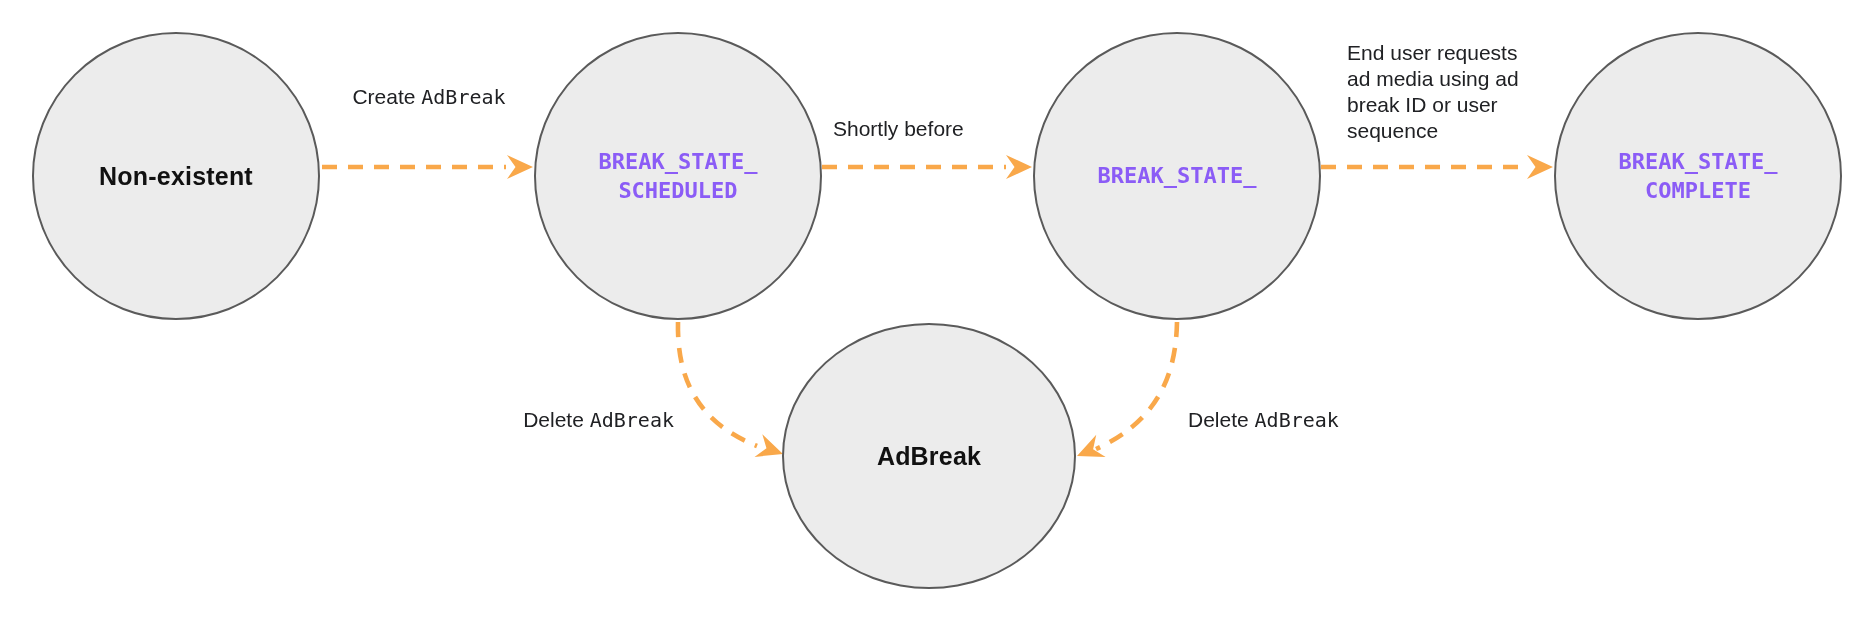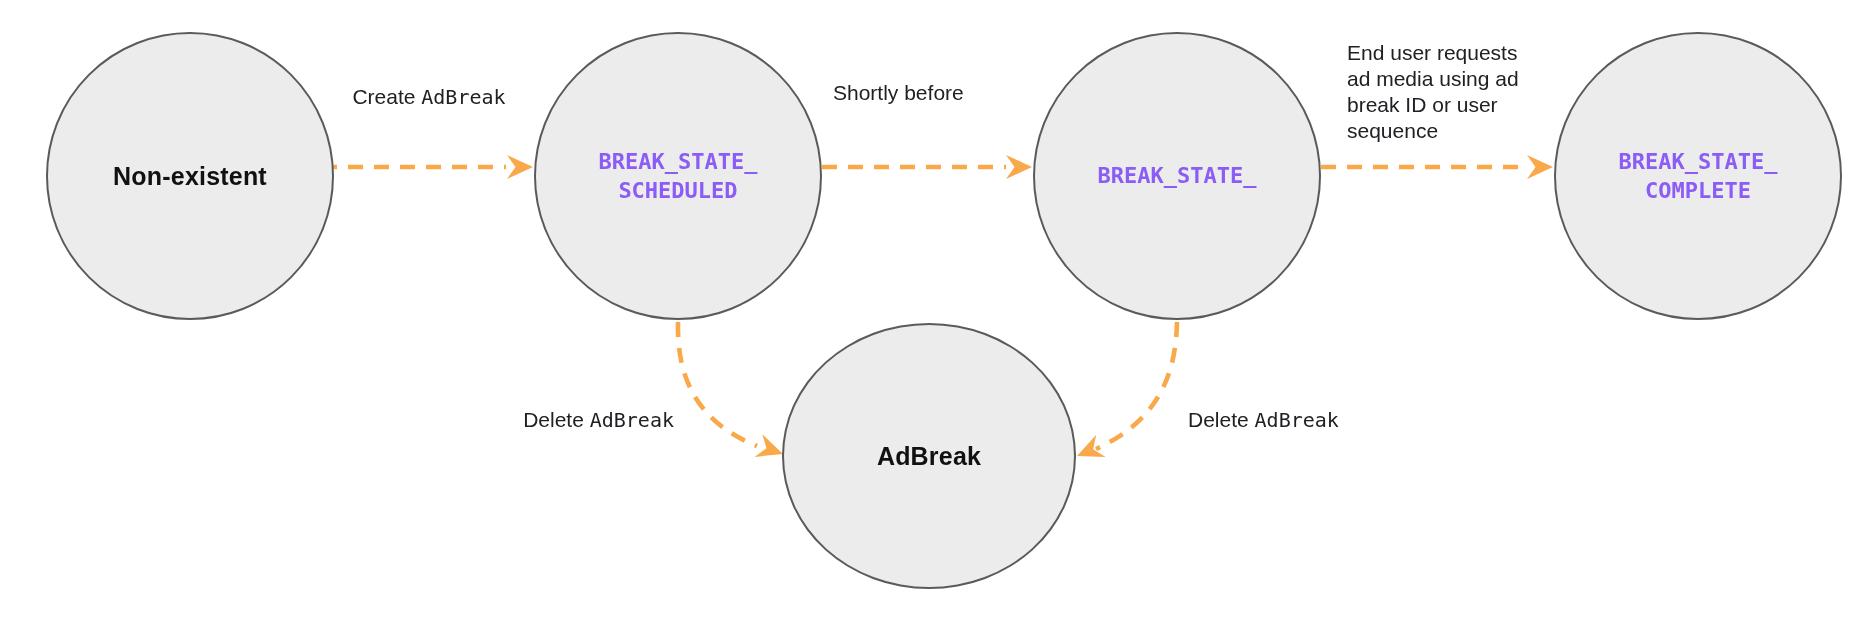--- a/index.html
+++ b/index.html
@@ -30,21 +30,21 @@
 
   .node{
     position:absolute;
     border:2px solid var(--node-border);
     border-radius:50%;
     background:var(--node-fill);
     display:flex;align-items:center;justify-content:center;
     text-align:center;
   }
   .n-top{width:288px;height:288px;top:32px;}
-  #n1{left:46px;align-items:center;}
+  #n1{left:32px;align-items:center;}
   #n2{left:534px;}
   #n3{left:1033px;}
   #n4{left:1554px;}
   #n5{left:782px;top:323px;width:294px;height:266px;}
 
   .node-label{line-height:1.32;}
   .node-label .block{display:block;}
   .state-sans{
     font-family:"Liberation Sans",sans-serif;
     font-weight:700;font-size:25px;letter-spacing:.2px;color:#111;
@@ -55,21 +55,21 @@
   }
 
   .edge-label{
     position:absolute;
     font-size:21px;line-height:26px;color:var(--ink);
   }
   .edge-label .code{
     font-family:"DejaVu Sans Mono","Liberation Mono",monospace;
     font-size:20px;
   }
-  .edge-label .block{display:block;}
+  .edge-label .block{display:block;margin-top:36px;}
   .preline{white-space:pre-line;}
 
   .l1{left:322px;top:84px;width:214px;text-align:center;}
   .l2{left:833px;top:80px;width:240px;text-align:left;}
   .l3{left:1347px;top:40px;width:190px;text-align:left;}
   .l4{left:462px;top:407px;width:212px;text-align:right;}
   .l5{left:1188px;top:407px;width:220px;text-align:left;}
 </style>
 </head>
 <body>

